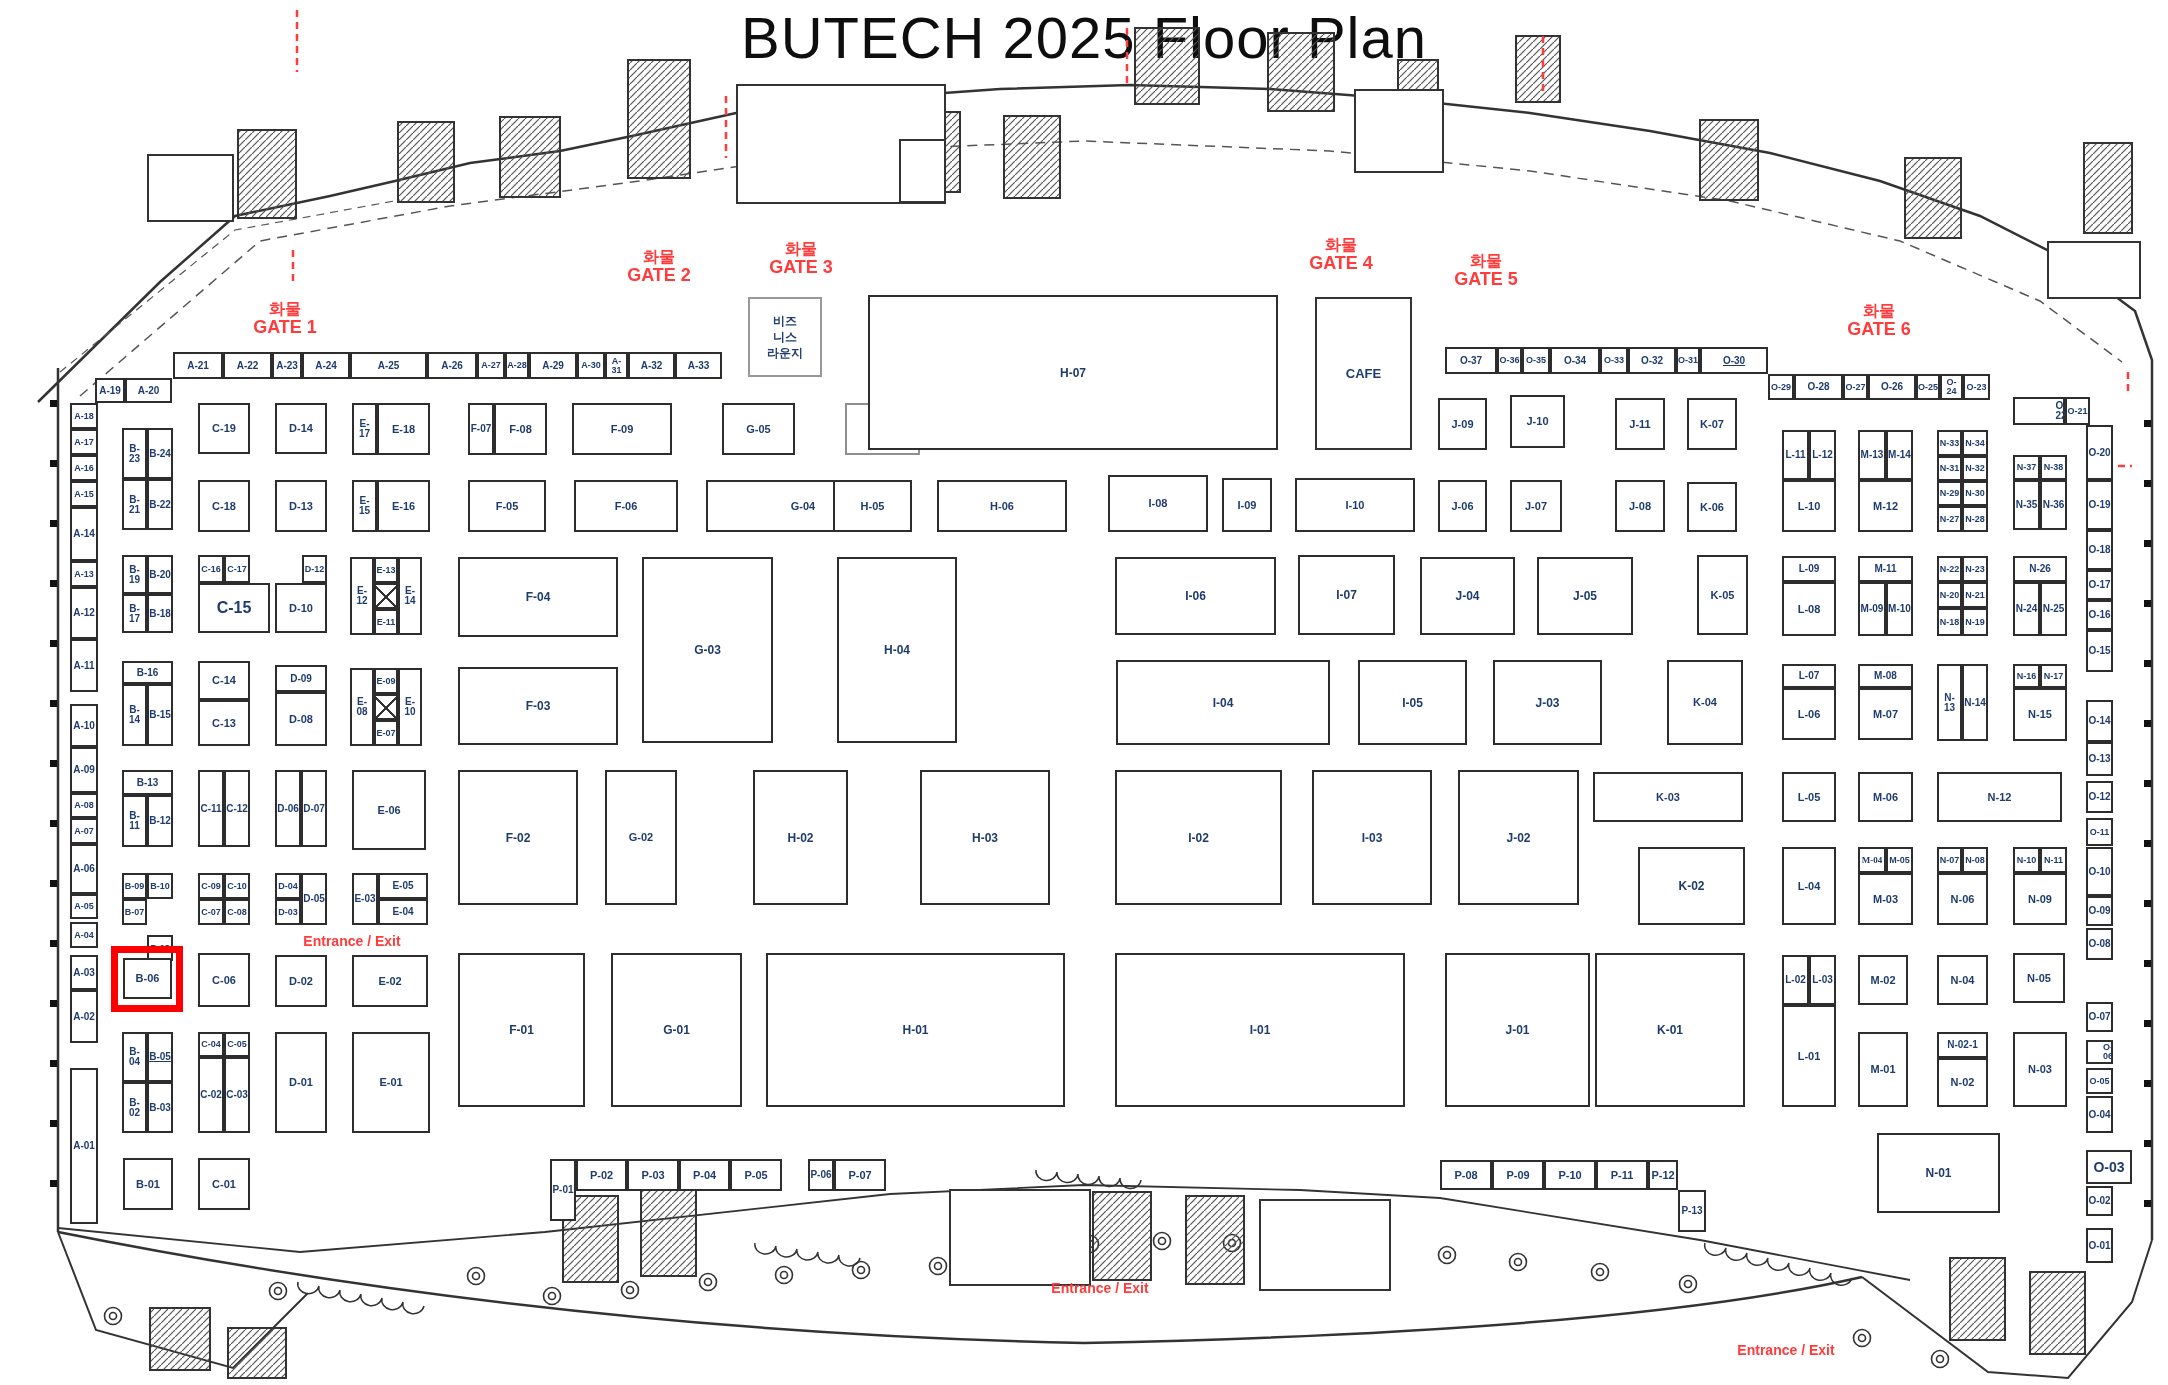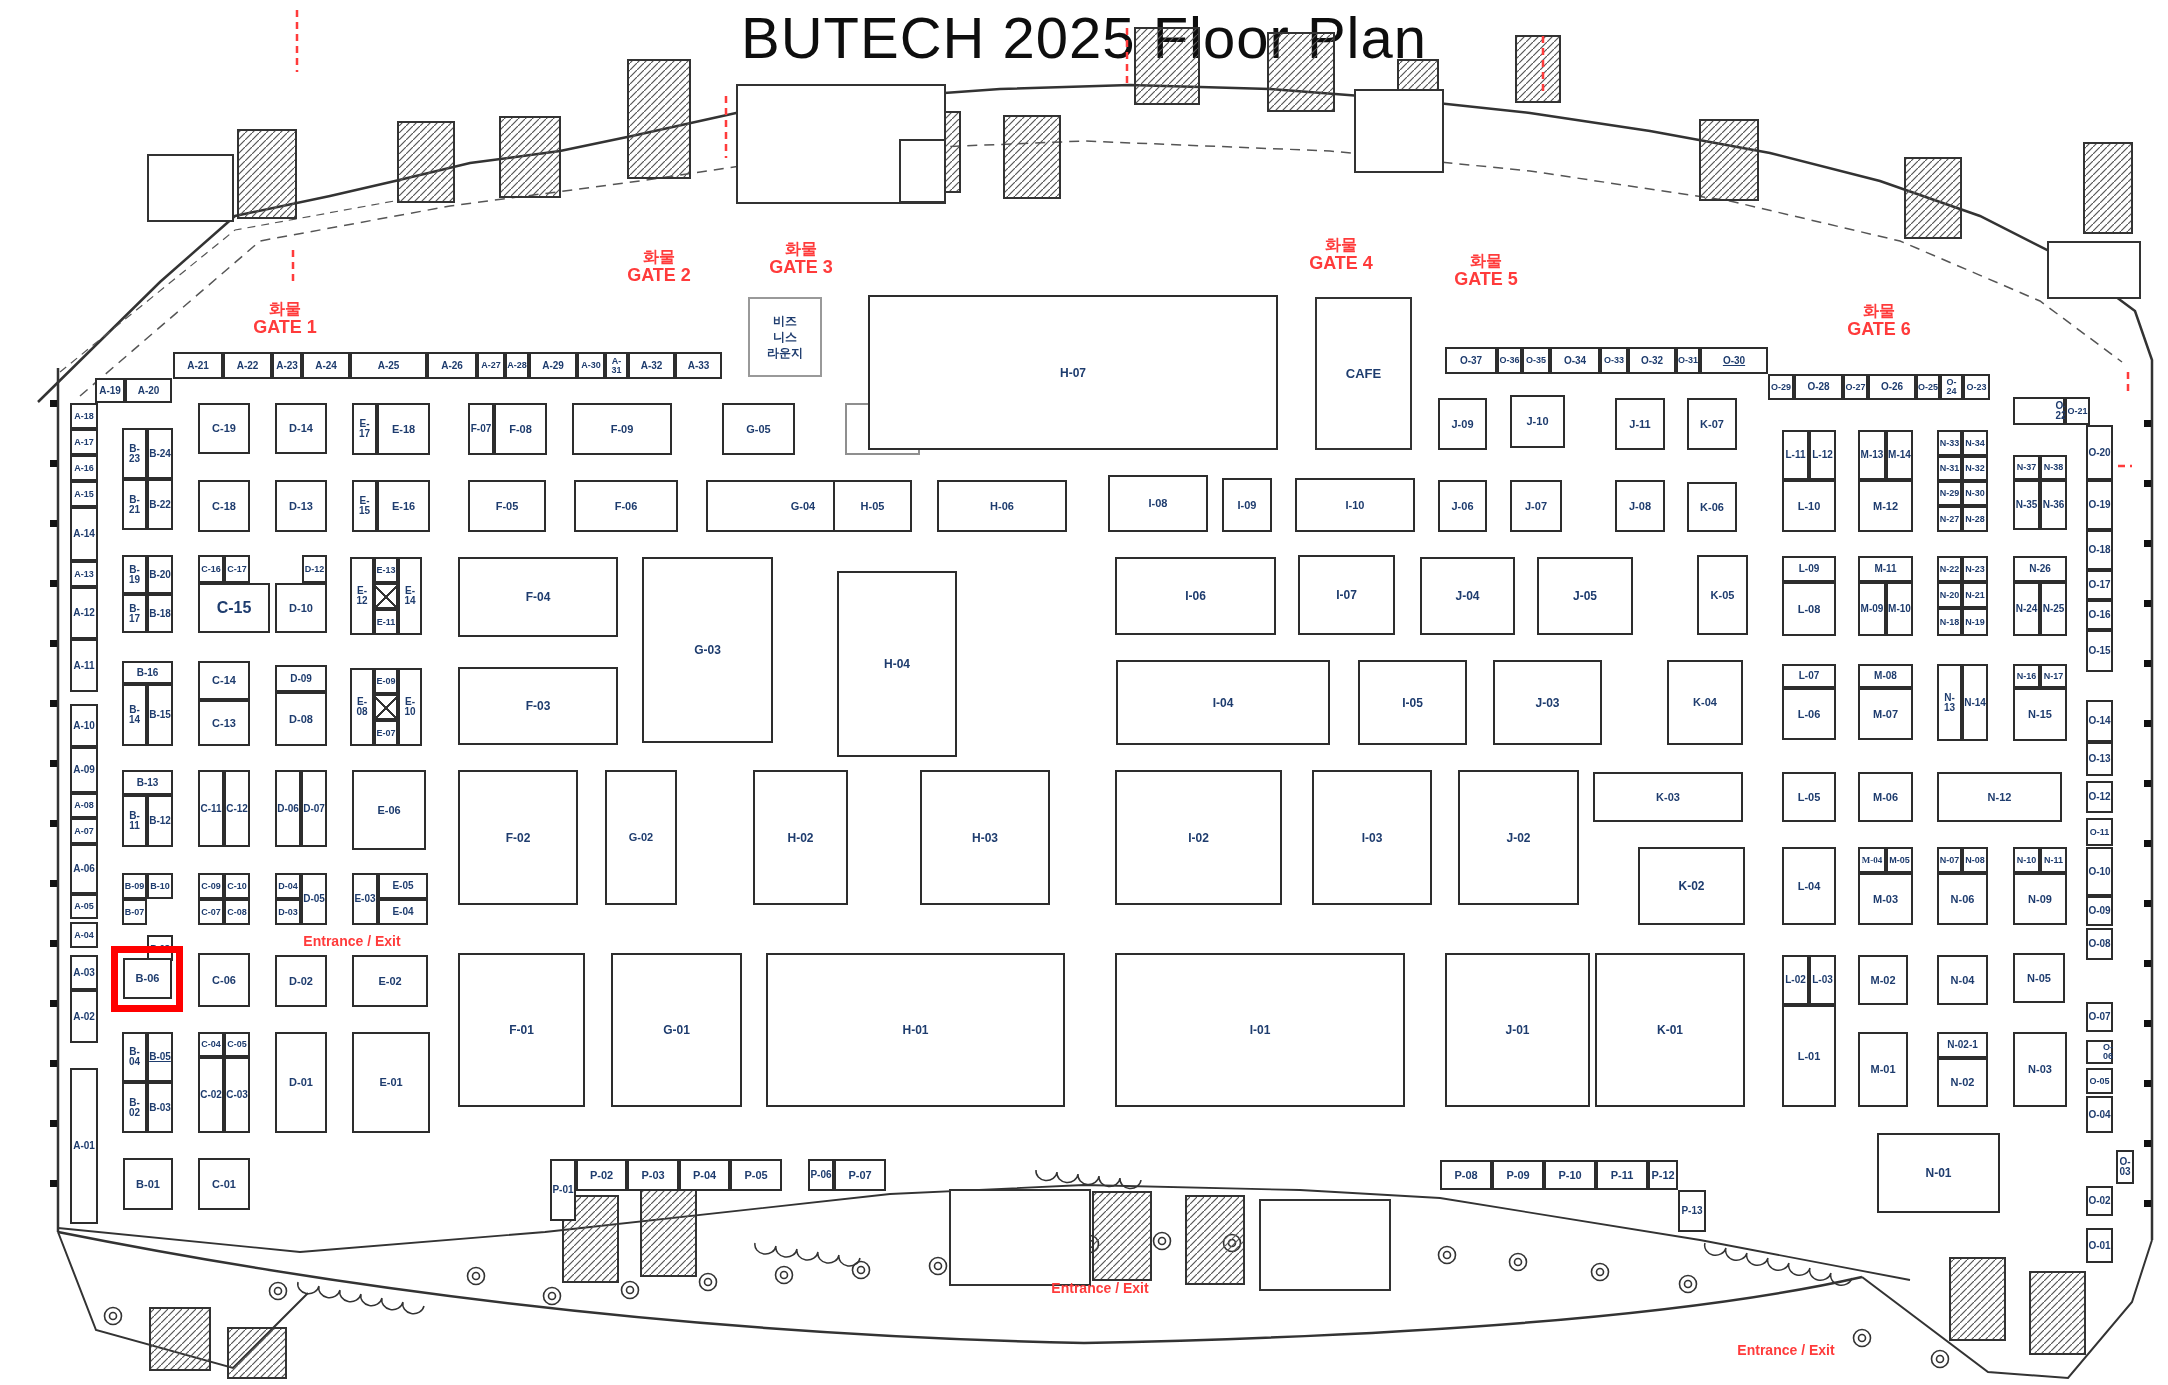--- a/index.html
+++ b/index.html
@@ -302,21 +302,21 @@
       <div class="booth" style="left: 458px; top: 953px; width: 127px; height: 154px; font-size: 12px;">F-01</div>
       <div class="booth" style="left: 722px; top: 403px; width: 73px; height: 52px; font-size: 11px;">G-05</div>
       <div class="booth gray" style="left: 845px; top: 403px; width: 75px; height: 52px; font-size: 11px;">G-06</div>
       <div class="booth" style="left: 706px; top: 480px; width: 194px; height: 52px; font-size: 11px;">G-04</div>
       <div class="booth" style="left: 642px; top: 557px; width: 131px; height: 186px; font-size: 12px;">G-03</div>
       <div class="booth" style="left: 605px; top: 770px; width: 72px; height: 135px; font-size: 11px;">G-02</div>
       <div class="booth" style="left: 611px; top: 953px; width: 131px; height: 154px; font-size: 12px;">G-01</div>
       <div class="booth" style="left: 868px; top: 295px; width: 410px; height: 155px; font-size: 12px;">H-07</div>
       <div class="booth" style="left: 833px; top: 480px; width: 79px; height: 52px; font-size: 11px;">H-05</div>
       <div class="booth" style="left: 937px; top: 480px; width: 130px; height: 52px; font-size: 11px;">H-06</div>
-      <div class="booth" style="left: 837px; top: 571px; width: 120px; height: 186px; font-size: 12px;">H-04</div>
+      <div class="booth" style="left: 837px; top: 557px; width: 120px; height: 186px; font-size: 12px;">H-04</div>
       <div class="booth" style="left: 753px; top: 770px; width: 95px; height: 135px; font-size: 12px;">H-02</div>
       <div class="booth" style="left: 920px; top: 770px; width: 130px; height: 135px; font-size: 12px;">H-03</div>
       <div class="booth" style="left: 766px; top: 953px; width: 299px; height: 154px; font-size: 12px;">H-01</div>
       <div class="booth" style="left: 1108px; top: 475px; width: 100px; height: 57px; font-size: 11px;">I-08</div>
       <div class="booth" style="left: 1222px; top: 478px; width: 50px; height: 54px; font-size: 11px;">I-09</div>
       <div class="booth" style="left: 1295px; top: 478px; width: 120px; height: 54px; font-size: 11px;">I-10</div>
       <div class="booth" style="left: 1115px; top: 557px; width: 161px; height: 78px; font-size: 12px;">I-06</div>
       <div class="booth" style="left: 1298px; top: 555px; width: 97px; height: 80px; font-size: 12px;">I-07</div>
       <div class="booth" style="left: 1116px; top: 660px; width: 214px; height: 85px; font-size: 12px;">I-04</div>
       <div class="booth" style="left: 1358px; top: 660px; width: 109px; height: 85px; font-size: 12px;">I-05</div>
@@ -433,21 +433,21 @@
       <div class="booth" style="left: 2086px; top: 742px; width: 27px; height: 34px; font-size: 10px;">O-13</div>
       <div class="booth" style="left: 2086px; top: 781px; width: 27px; height: 32px; font-size: 10px;">O-12</div>
       <div class="booth" style="left: 2086px; top: 818px; width: 27px; height: 28px; font-size: 9px;">O-11</div>
       <div class="booth" style="left: 2086px; top: 847px; width: 27px; height: 49px; font-size: 10px;">O-10</div>
       <div class="booth" style="left: 2086px; top: 896px; width: 27px; height: 30px; font-size: 10px;">O-09</div>
       <div class="booth" style="left: 2086px; top: 928px; width: 27px; height: 32px; font-size: 10px;">O-08</div>
       <div class="booth" style="left: 2086px; top: 1002px; width: 27px; height: 30px; font-size: 10px;">O-07</div>
       <div class="booth" style="left: 2086px; top: 1040px; width: 27px; height: 24px; font-size: 9px; padding-left: 17px;">O-06</div>
       <div class="booth" style="left: 2086px; top: 1068px; width: 27px; height: 26px; font-size: 9px;">O-05</div>
       <div class="booth" style="left: 2086px; top: 1096px; width: 27px; height: 37px; font-size: 10px;">O-04</div>
-      <div class="booth" style="left: 2086px; top: 1150px; width: 18px; height: 34px; font-size: 10px; margin-left: 30px;">O-03</div>
+      <div class="booth" style="left: 2086px; top: 1150px; width: 46px; height: 34px; font-size: 14px;">O-03</div>
       <div class="booth" style="left: 2086px; top: 1186px; width: 27px; height: 30px; font-size: 10px;">O-02</div>
       <div class="booth" style="left: 2086px; top: 1228px; width: 27px; height: 35px; font-size: 10px;">O-01</div>
       <div class="booth" style="left: 550px; top: 1159px; width: 26px; height: 62px; font-size: 10px;">P-01</div>
       <div class="booth" style="left: 576px; top: 1159px; width: 51px; height: 32px; font-size: 11px;">P-02</div>
       <div class="booth" style="left: 627px; top: 1159px; width: 52px; height: 32px; font-size: 11px;">P-03</div>
       <div class="booth" style="left: 679px; top: 1159px; width: 51px; height: 32px; font-size: 11px;">P-04</div>
       <div class="booth" style="left: 730px; top: 1159px; width: 52px; height: 32px; font-size: 11px;">P-05</div>
       <div class="booth" style="left: 808px; top: 1159px; width: 26px; height: 32px; font-size: 10px;">P-06</div>
       <div class="booth" style="left: 834px; top: 1159px; width: 52px; height: 32px; font-size: 11px;">P-07</div>
       <div class="booth" style="left: 1440px; top: 1160px; width: 52px; height: 30px; font-size: 11px;">P-08</div>

